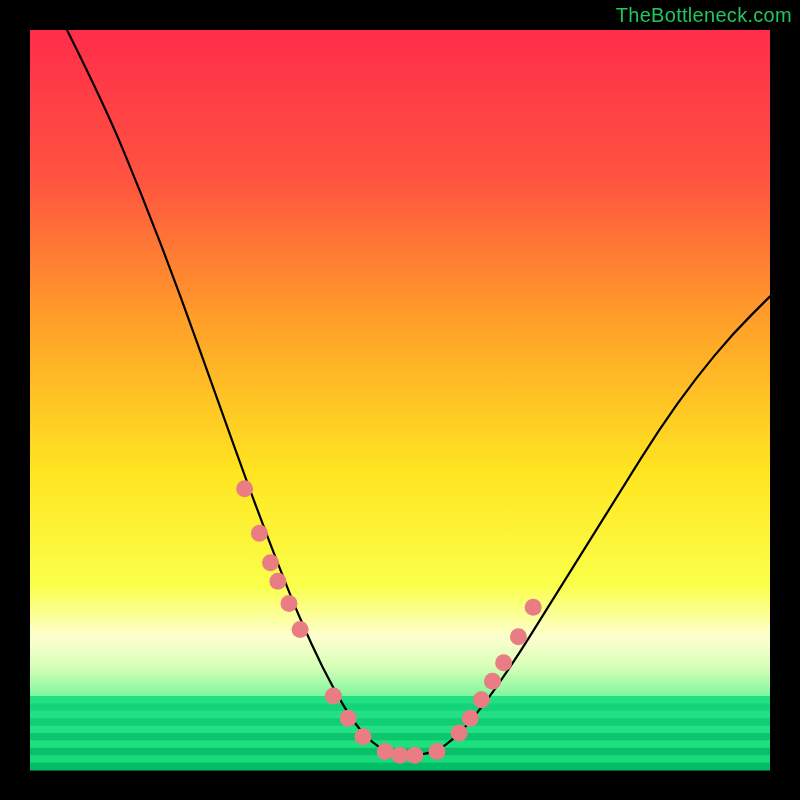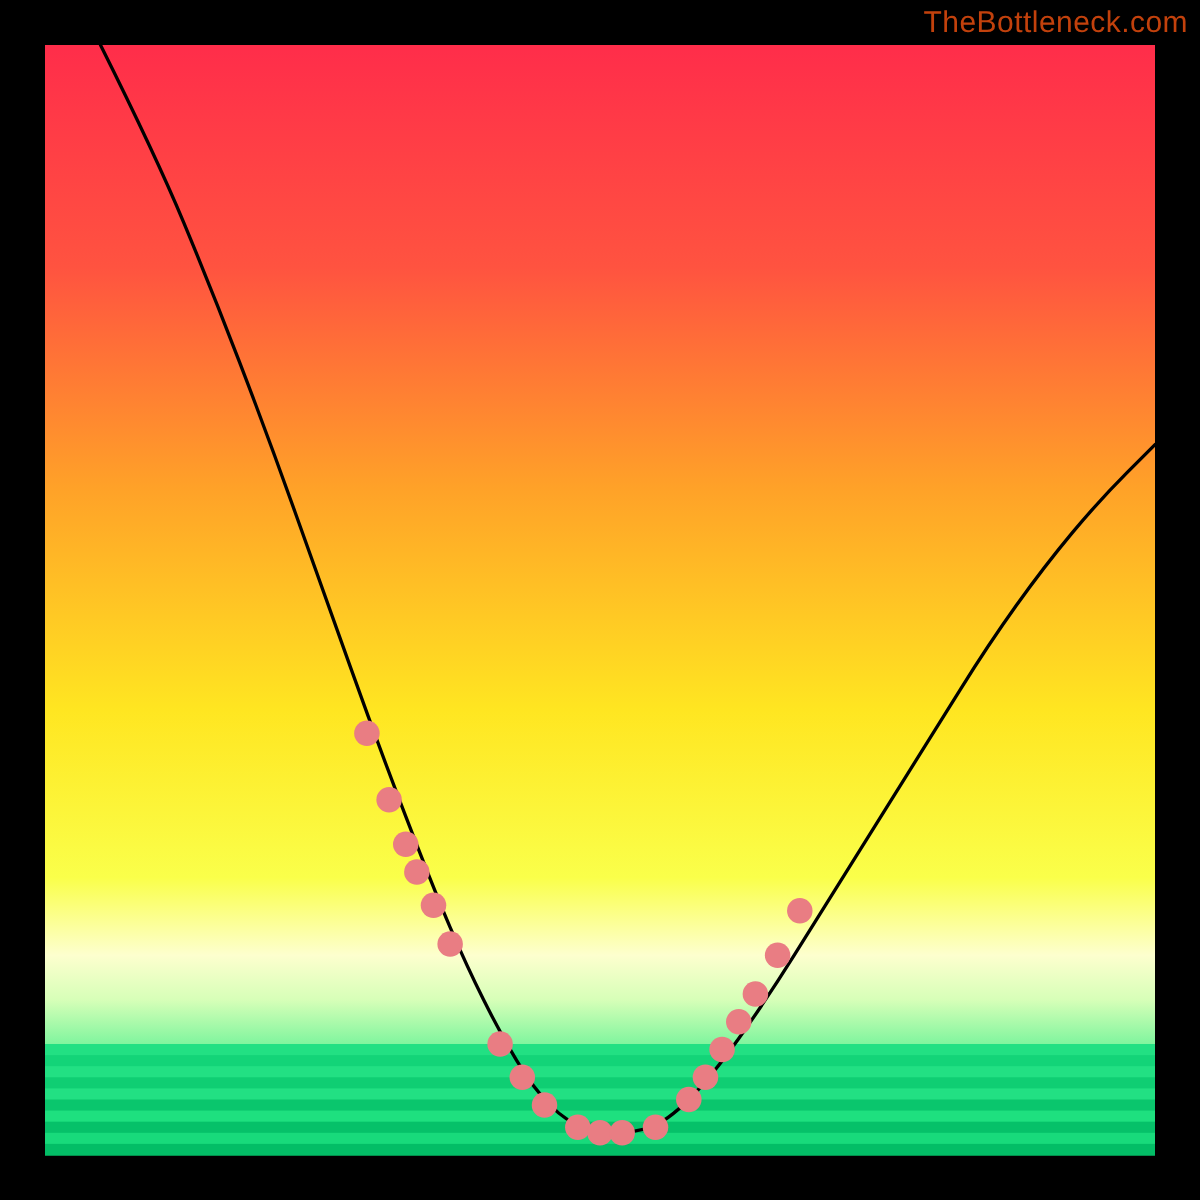--- a/index.html
+++ b/index.html
@@ -14,21 +14,21 @@
   .stage {
     position: relative;
     width: 800px;
     height: 800px;
     background: #000;
   }
   .watermark {
     position: absolute;
     top: 4px;
     right: 8px;
-    color: #c2410c;
+    color: #22c55e;
     font-size: 20px;
     font-weight: 500;
     letter-spacing: 0.3px;
     z-index: 50;
   }
   svg.plot {
     position: absolute;
     left: 0;
     top: 0;
   }

